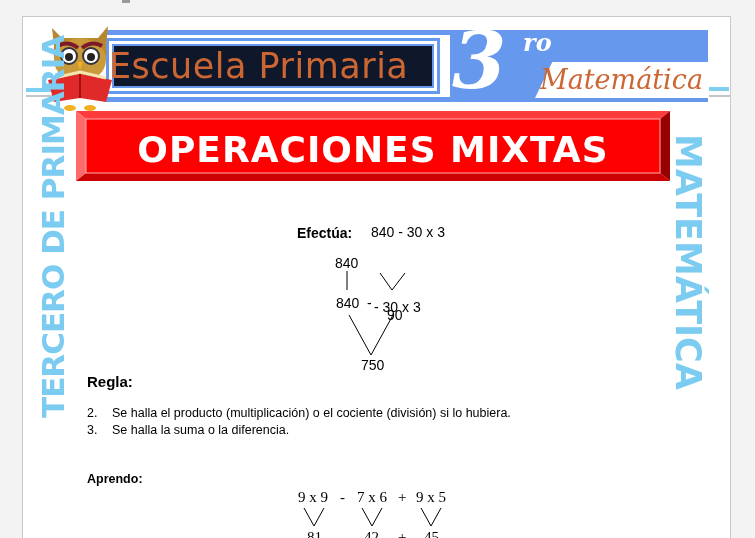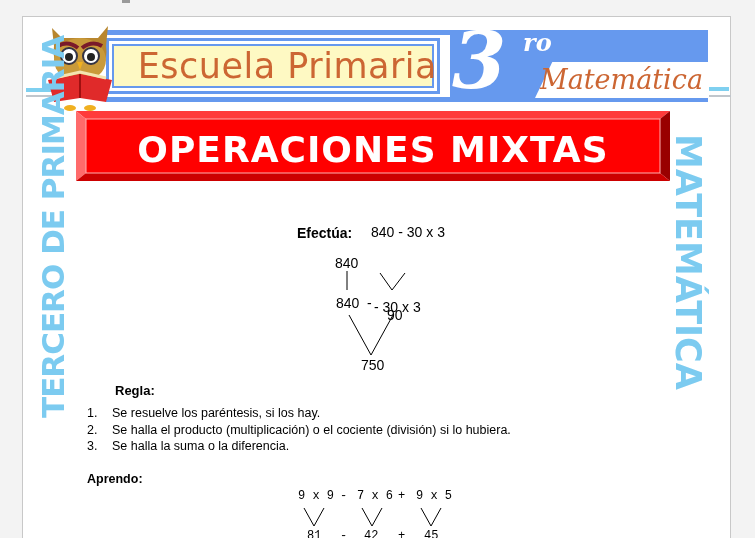--- a/index.html
+++ b/index.html
@@ -13,22 +13,22 @@
     background:#ffffff; border:1px solid #c8c8c8; box-sizing:border-box;
   }
   .topmark { position:absolute; left:122px; top:0; width:8px; height:3px; background:#9a9a9a; }
 
   
   .hdr-stripe { position:absolute; background:#6699ee; }
   .hdr-light  { position:absolute; background:#7fd0f0; }
   .hdr-grey   { position:absolute; background:#c0c6cc; }
   .school-box {
     position:absolute; left:106px; top:38px; width:334px; height:56px;
-    background:#fef9c3; border:3px solid #6699ee; box-shadow: inset 0 0 0 3px #fff, inset 0 0 0 5px #6699ee;
-    box-sizing:border-box; display:flex; align-items:center; justify-content:flex-end;
+    background:#0f172a; border:3px solid #6699ee; box-shadow: inset 0 0 0 3px #fff, inset 0 0 0 5px #6699ee;
+    box-sizing:border-box; display:flex; align-items:center; justify-content:flex-start;
   }
   .school-title {
     font-family:"DejaVu Sans", sans-serif; font-size:35px; color:#cc6633; letter-spacing:0.5px;
     font-weight:normal;
   }
   .grade-panel { position:absolute; left:450px; top:30px; width:258px; height:72px; background:#6699ee; }
   .grade-white { position:absolute; left:535px; top:62px; width:173px; height:36px; background:#fff;
      clip-path: polygon(10% 0, 100% 0, 100% 100%, 0 100%); }
   .grade-num {
     position:absolute; left:452px; top:22px; font-family:"DejaVu Serif", serif; font-style:italic; font-weight:bold;
@@ -64,21 +64,21 @@
     position:absolute; left:708px; top:134px; transform-origin:0 0; transform:rotate(90deg);
     font-family:"DejaVu Sans", sans-serif; font-weight:bold; font-size:35px; color:#7ccbf0;
     white-space:nowrap; letter-spacing:0px;
   }
 
   .txt { position:absolute; font-size:14px; color:#000; white-space:nowrap; }
   .b { font-weight:bold; }
   .diag { position:absolute; }
   .rules { position:absolute; left:87px; top:405px; font-size:12.5px; line-height:16.5px; }
   .rules .num { display:inline-block; width:25px; }
-  .mono { font-family:Liberation Mono, monospace; font-size:12px; }
+  .mono { font-family:Liberation Serif, serif; font-size:15px; }
 </style>
 </head>
 <body>
 
 <div class="topmark"></div>
 
 <div class="page"></div>
 
 <div class="hdr-stripe" style="left:106px;top:30px;width:350px;height:5px;"></div>
 <div class="hdr-stripe" style="left:106px;top:97px;width:350px;height:5px;"></div>
@@ -138,23 +138,22 @@
 <div class="txt" style="left:361px;top:357px;">750</div>
 
 <svg class="diag" style="left:330px;top:265px;" width="90" height="95">
   <line x1="17" y1="6" x2="17" y2="25" stroke="#000" stroke-width="1"></line>
   <line x1="50" y1="8" x2="62" y2="25" stroke="#000" stroke-width="1"></line>
   <line x1="62" y1="25" x2="75" y2="8" stroke="#000" stroke-width="1"></line>
   <line x1="19" y1="50" x2="41" y2="90" stroke="#000" stroke-width="1"></line>
   <line x1="41" y1="90" x2="63" y2="50" stroke="#000" stroke-width="1"></line>
 </svg>
 
-<div class="txt b" style="left:87px;top:383px;font-size:13px;margin-left:28px;">Regla:</div>
+<div class="txt b" style="left:87px;top:373px;font-size:15px;">Regla:</div>
 <div class="rules">
-  <div><span class="num">1.</span><span>Se resuelve los paréntesis, si los hay.</span></div>
   <div><span class="num">2.</span><span>Se halla el producto (multiplicación) o el cociente (división) si lo hubiera.</span></div>
   <div><span class="num">3.</span><span>Se halla la suma o la diferencia.</span></div>
 </div>
 
 <div class="txt b" style="left:87px;top:472px;font-size:12.5px;">Aprendo:</div>
 <div class="txt mono" style="left:298px;top:489px;">9 x 9</div>
 <div class="txt mono" style="left:340px;top:489px;">-</div>
 <div class="txt mono" style="left:357px;top:489px;">7 x 6</div>
 <div class="txt mono" style="left:398px;top:489px;">+</div>
 <div class="txt mono" style="left:416px;top:489px;">9 x 5</div>

